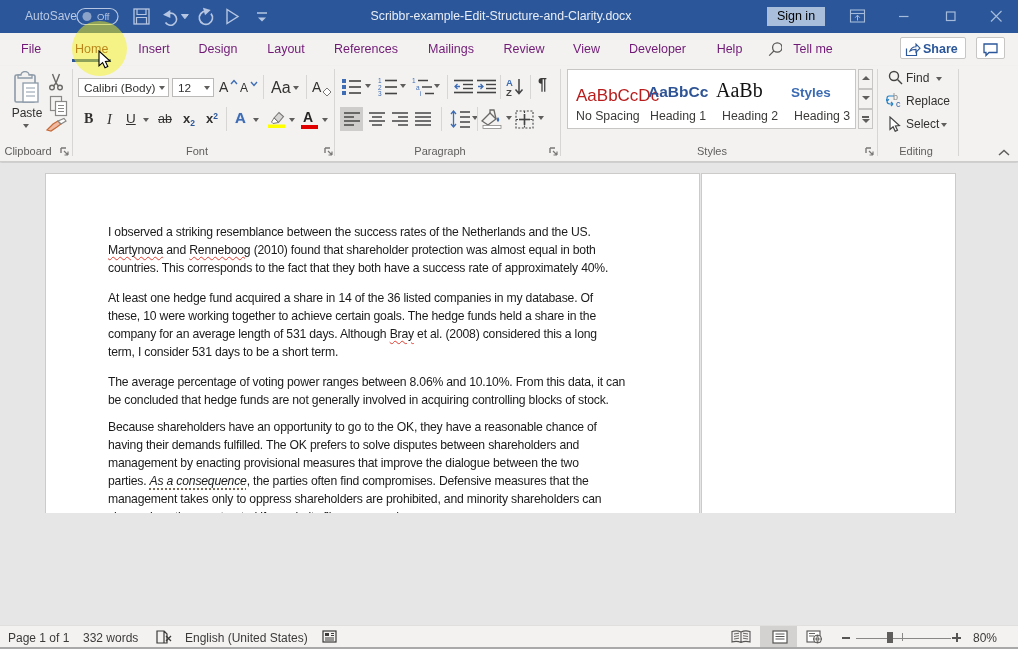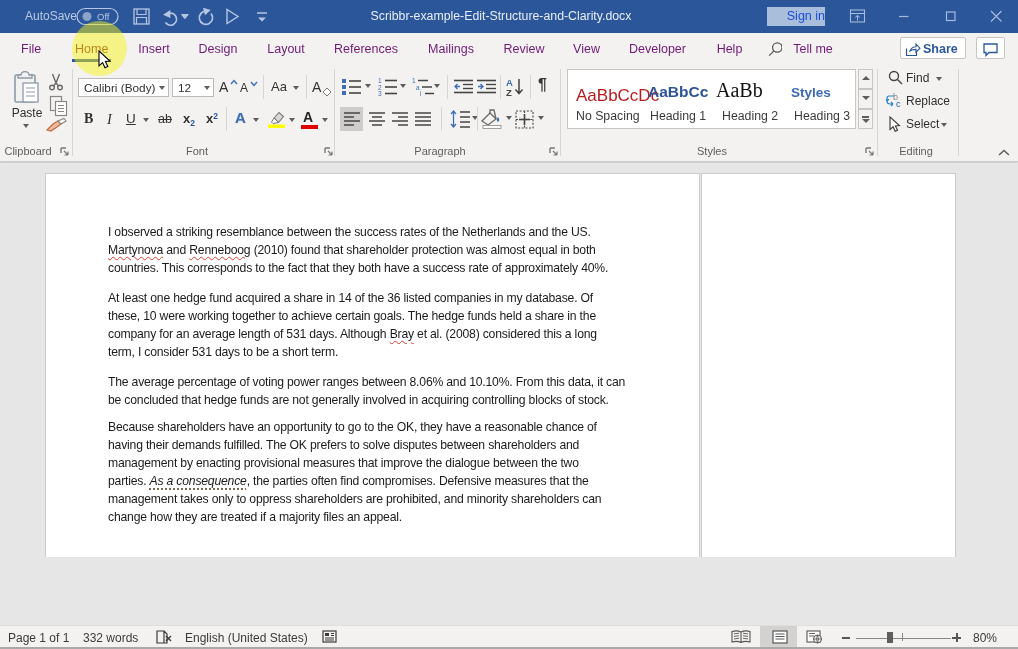--- a/index.html
+++ b/index.html
@@ -3,38 +3,38 @@
 <meta charset="utf-8">
 <style>
 * { margin:0; padding:0; box-sizing:border-box; }
 html,body { width:1018px; height:649px; overflow:hidden; font-family:"Liberation Sans", sans-serif; }
 #app { position:relative; width:1018px; height:649px; background:#e7e6e6; }
 .abs { position:absolute; }
 
 #titlebar { position:absolute; left:0; top:0; width:1018px; height:33px; background:#2b579a; }
 #autosave { position:absolute; left:25px; top:0; height:33px; line-height:33px; color:#b9c8e2; font-size:12px; }
 #title-text { position:absolute; top:0; left:-8px; width:1018px; height:33px; line-height:33px; text-align:center; color:#e8edf5; font-size:12.3px; }
-#signin { position:absolute; left:767px; top:7px; width:58px; height:19px; background:#a9bedb; color:#1d4ed8; font-size:12.5px; text-align:right; line-height:19px; }
+#signin { position:absolute; left:767px; top:7px; width:58px; height:19px; background:#a9bedb; color:#000000; font-size:12.5px; text-align:center; line-height:19px; }
 
 #tabrow { position:absolute; left:0; top:33px; width:1018px; height:33px; background:#f3f2f1; }
 .tab { position:absolute; top:0; height:33px; line-height:33px; font-size:12.5px; color:#701a75; text-align:center; }
 #home-underline { position:absolute; left:72px; top:26px; width:39px; height:3px; background:#2b579a; }
 .tbtn { position:absolute; top:4px; height:22px; background:#ffffff; border:1px solid #c8c6c4; border-radius:2px; }
 
 #ribbon { position:absolute; left:0; top:66px; width:1018px; height:96px; background:#f3f2f1; border-bottom:1px solid #cfcdcb; box-shadow:0 2px 3px rgba(120,120,120,0.25); }
 .gsep { position:absolute; top:3px; height:87px; width:1px; background:#d8d6d4; }
 .ssep { position:absolute; width:1px; background:#d8d6d4; }
 .glabel { position:absolute; top:79px; height:14px; font-size:11px; color:#605e5c; width:100px; text-align:center; }
 .ric { position:absolute; }
 .combo { position:absolute; background:#fff; border:1px solid #bcbab8; }
 .combo .ctext { position:absolute; left:5px; top:1.5px; font-size:11.8px; color:#323130; }
 .darr { position:absolute; width:0; height:0; border-left:3.5px solid transparent; border-right:3.5px solid transparent; border-top:4px solid #605e5c; }
 .rlabel { position:absolute; font-size:12px; color:#323130; }
 
-#docarea { position:absolute; left:0; top:163px; width:1018px; height:394px; background:#e7e6e6; overflow:hidden;padding-left:35px; }
+#docarea { position:absolute; left:0; top:163px; width:1018px; height:350px; background:#e7e6e6; overflow:hidden;padding-left:35px; }
 #page1 { position:absolute; left:46px; top:11px; width:653px; height:451px; background:#ffffff; outline:1px solid #cccbca; }
 #page2 { position:absolute; left:702px; top:11px; width:253px; height:451px; background:#ffffff; outline:1px solid #cccbca; }
 .para { position:absolute; left:62px; width:530px; font-size:12.2px; letter-spacing:-0.2px; color:#1b1b1b; line-height:18px; white-space:nowrap; }
 .sq { text-decoration:underline; text-decoration-style:wavy; text-decoration-color:#e03c31; text-decoration-thickness:1px; text-underline-offset:2px; }
 .gr { text-decoration:underline; text-decoration-style:dotted; text-decoration-color:#7a6a55; text-decoration-thickness:1.5px; text-underline-offset:2.5px;font-style:italic; }
 
 #statusbar { position:absolute; left:0; top:625px; width:1018px; height:22px; background:#f3f2f1; border-top:1px solid #e1dfdd; font-size:12px; color:#3b3a39; }
 #bottomstrip { position:absolute; left:0; top:647px; width:1018px; height:2px; background:#a9a9a9; }
 
 #clickhl { position:absolute; left:71.5px; top:21px; width:55px; height:55px; border-radius:50%; background:rgba(246,243,20,0.485); z-index:50; }
@@ -156,21 +156,21 @@
         </div>
       <div class="rlabel" style="left:219px;top:13px;font-size:14px;color:#323130;">A</div>
       <svg class="ric" style="left:230px;top:13px" width="8" height="6" viewBox="0 0 8 6">
           <path d="M1,5 L4,1.5 L7,5" fill="none" stroke="#3e6db5" stroke-width="1.4"></path>
         </svg>
       <div class="rlabel" style="left:240px;top:15px;font-size:12px;color:#323130;">A</div>
       <svg class="ric" style="left:250px;top:15px" width="8" height="6" viewBox="0 0 8 6">
           <path d="M1,1 L4,4.5 L7,1" fill="none" stroke="#3e6db5" stroke-width="1.4"></path>
         </svg>
       <div class="ssep" style="left:263px;top:9px;height:24px;"></div>
-      <div class="rlabel" style="left:271px;top:13px;font-size:13px;">Aa</div>
+      <div class="rlabel" style="left:271px;top:13px;font-size:16px;">Aa</div>
       <div class="darr" style="left:293px;top:20px;"></div>
       <div class="ssep" style="left:306px;top:9px;height:24px;"></div>
       <div class="rlabel" style="left:312px;top:13px;font-size:14px;">A</div>
       <svg class="ric" style="left:322px;top:20px" width="10" height="10" viewBox="0 0 10 10">
           <path d="M1,6 L5,2 L9,6 L5,10 Z" fill="#fff" stroke="#7a7876" stroke-width="1"></path>
         </svg>
       <div class="rlabel" style="left:84px;top:45px;font-family:'Liberation Serif',serif;font-weight:bold;font-size:14px;">B</div>
       <div class="rlabel" style="left:107px;top:45px;font-family:'Liberation Serif',serif;font-style:italic;font-size:14.5px;">I</div>
       <div class="rlabel" style="left:126px;top:45px;font-size:13.5px;text-decoration:underline;">U</div>
       <div class="darr" style="left:143px;top:52px;"></div>

